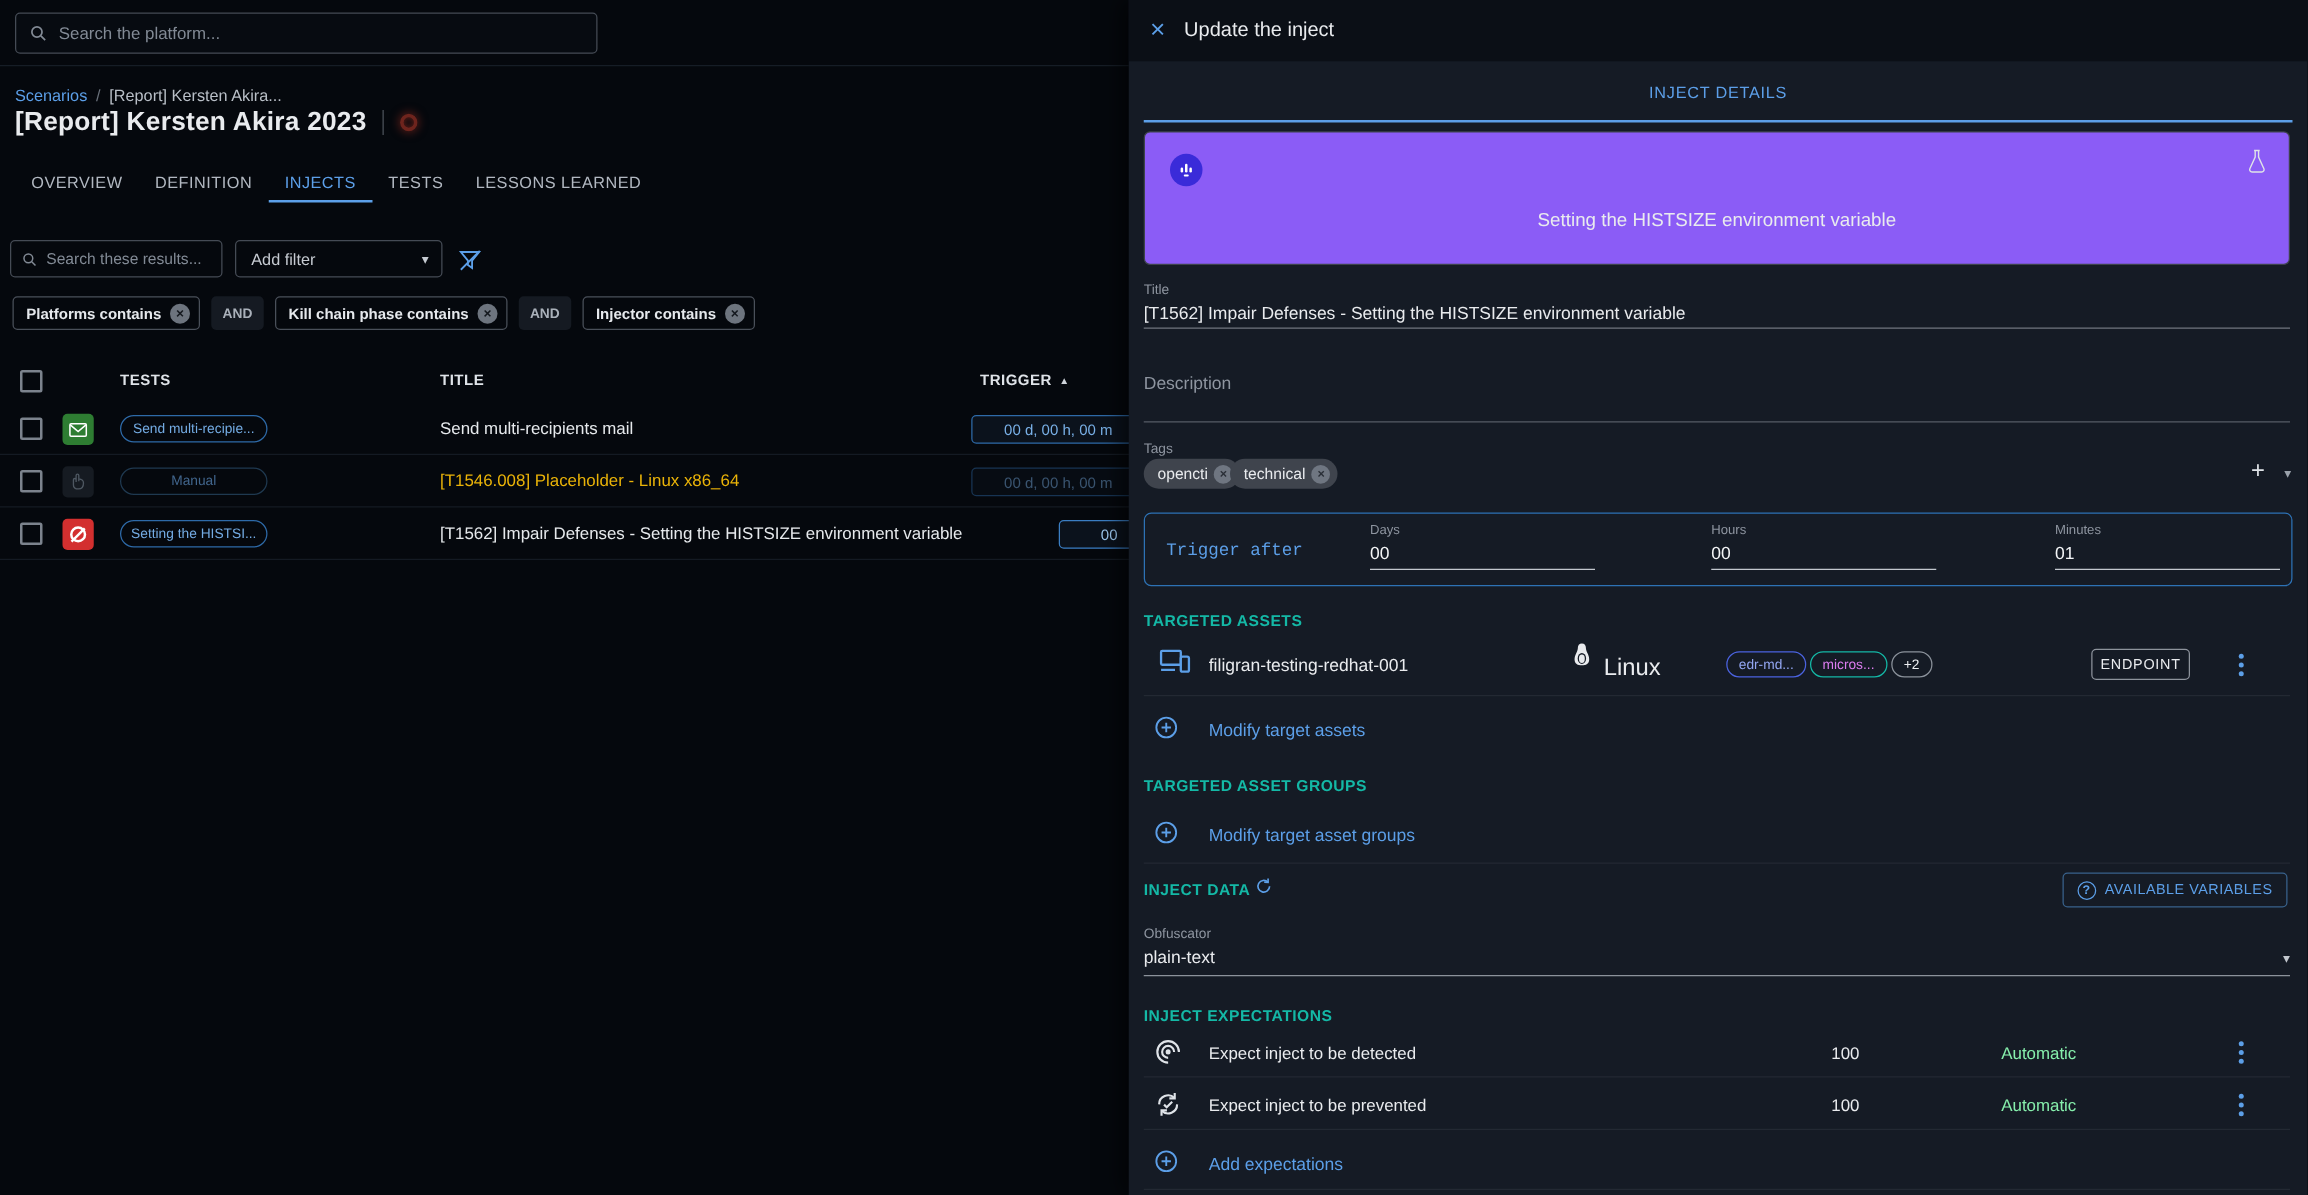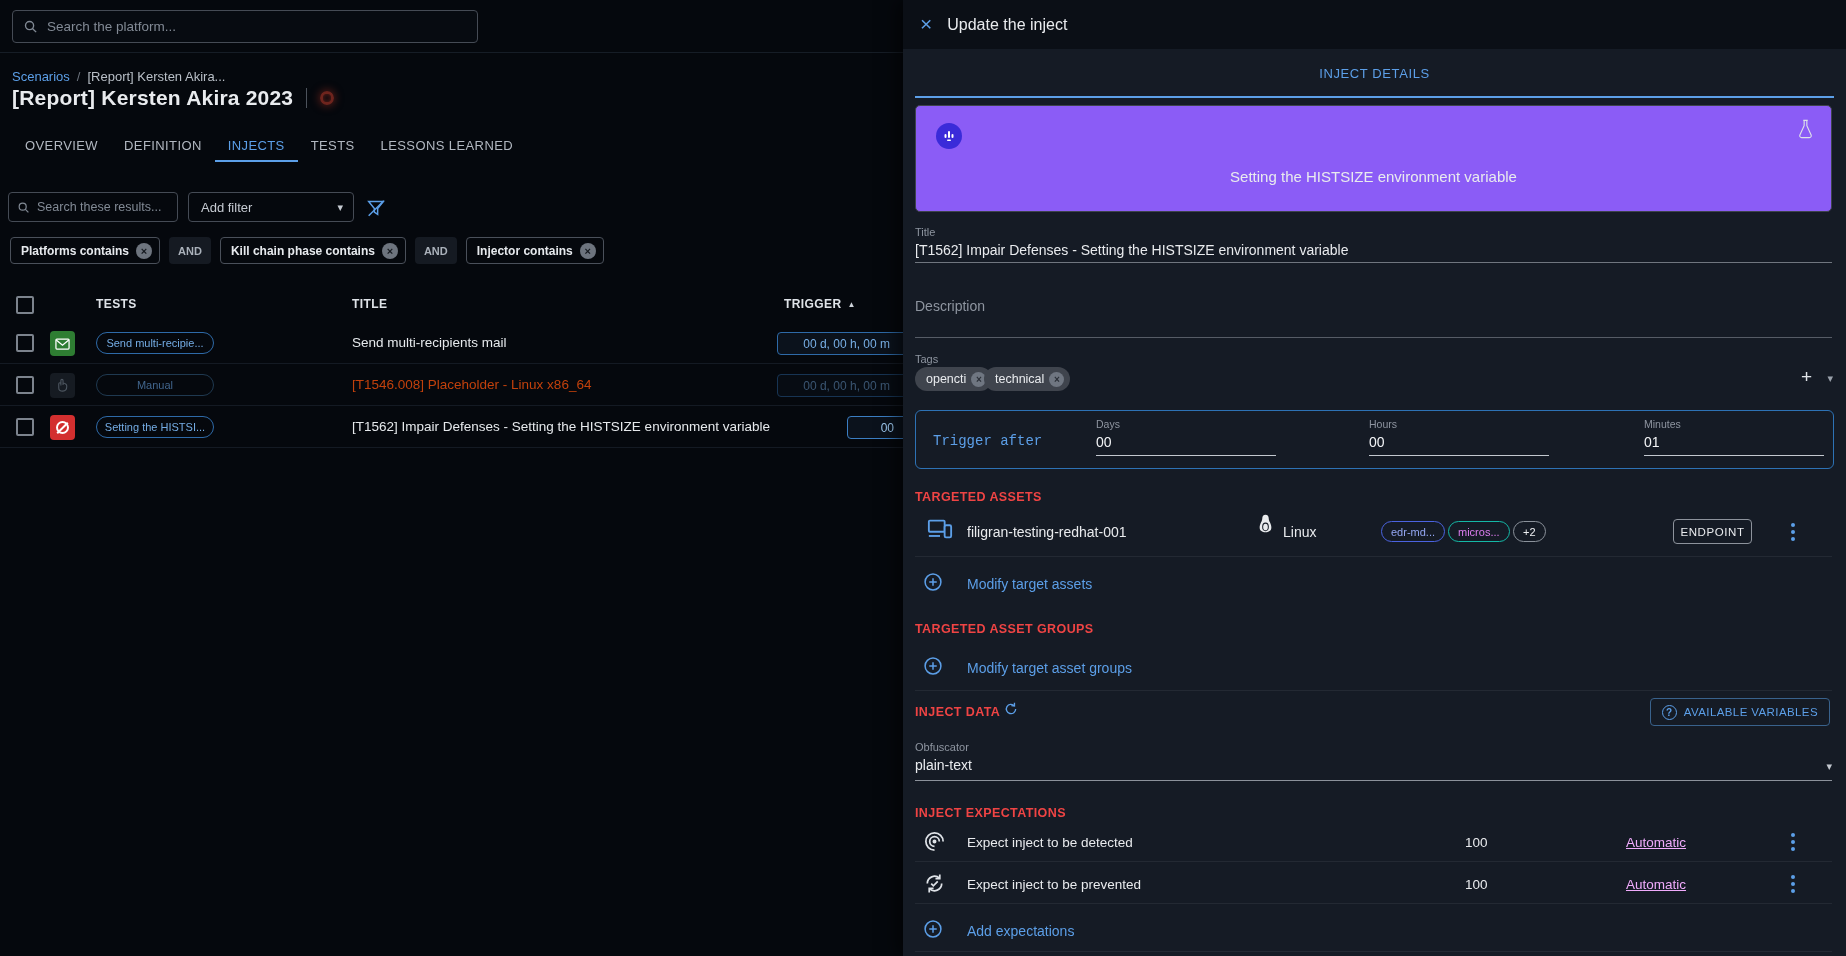--- a/index.html
+++ b/index.html
@@ -75,21 +75,21 @@
   .r2 .ticon { background:#161b22; }
   .r3 .ticon { background:#d32f2f; }
   .ring { position:relative; width:13px; height:13px; border:2.2px solid #fff; border-radius:50%; display:block; }
   .ring::after { content:""; position:absolute; left:-3px; top:4px; width:15px; height:2px;
     background:#fff; transform:rotate(-45deg); }
   .tchip { position:absolute; left:96px; top:10px; width:118px; height:22px; border:1px solid #2e6aa8;
     border-radius:11px; color:#74ace4; font-size:11px; display:flex; align-items:center;
     justify-content:center; cursor:pointer; white-space:nowrap; }
   .r2 .tchip { border-color:#1f3950; color:#41658c; }
   .rtitle { position:absolute; left:352px; top:13px; font-size:13.5px; color:#e6e9ec; white-space:nowrap; }
-  .r2 .rtitle { color:#c2410c; }
+  .r2 .rtitle { color:#eab308; }
   .trigchip { position:absolute; left:777px; top:10px; width:130px; height:23px; border:1px solid #2e6aa8;
     border-radius:4px; background:#0b121c; color:#79b0e7; font-size:12px; display:flex;
     align-items:center; justify-content:flex-end; padding-right:16px; }
   .r2 .trigchip { opacity:.45; }
   .r3 .trigchip { left:847px; width:70px; padding-right:22px; border-color:#3b7ec3; color:#9ec9f0; }
 
   
   .drawer { position:absolute; left:903px; top:0; width:943px; height:956px; background:#151b25;
     box-shadow:-7px 0 16px rgba(0,0,0,.55); }
   .d-header { position:absolute; left:0; top:0; width:100%; height:49px; background:#0b0f16;
@@ -126,26 +126,26 @@
   .trigger-box { position:absolute; left:12px; top:410px; width:919px; height:59px;
     border:1px solid #2d72b5; border-radius:6px; }
   .trig-label { position:absolute; left:17px; top:22px; font-size:14px; color:#5c9fe8;
     font-family:"Liberation Mono","DejaVu Sans Mono",monospace; }
   .tf { position:absolute; top:0; width:180px; height:100%; }
   .tf-days { left:180px; } .tf-hours { left:453px; } .tf-minutes { left:728px; }
   .tf .lab { position:absolute; top:7px; font-size:10.5px; color:#8e95a0; }
   .tf .val { position:absolute; top:23px; font-size:14px; color:#f3f5f7; }
   .tf .ul { position:absolute; top:44px; left:0; width:180px; height:1px; background:#c3c8cf; }
 
-  .sec-label { position:absolute; left:12px; font-size:12.5px; font-weight:700; color:#ef4444; letter-spacing:.4px; }
+  .sec-label { position:absolute; left:12px; font-size:12.5px; font-weight:700; color:#14b8a6; letter-spacing:.4px; }
 
   .asset-icon { position:absolute; left:24px; top:518px; }
   .asset-name { position:absolute; left:64px; top:524px; font-size:14px; }
   .penguin { position:absolute; left:355px; top:514px; }
-  .platform-name { position:absolute; left:380px; top:524px; font-size:14px; }
+  .platform-name { position:absolute; left:380px; top:524px; font-size:19px; }
   .achip { position:absolute; top:521px; height:21px; border-radius:10.5px; font-size:11px;
     display:flex; align-items:center; justify-content:center; padding:0 9px; cursor:pointer; white-space:nowrap; }
   .achip1 { left:478px; border:1px solid #4b63e0; color:#93a6f2; }
   .achip2 { left:545px; border:1px solid #14b8a6; color:#dd7df0; }
   .achip3 { left:610px; border:1px solid #8b929b; color:#eef0f3; }
   .endpoint-chip { position:absolute; left:770px; top:519px; width:79px; height:25px;
     border:1px solid #8d939c; border-radius:4px; font-size:11.5px; letter-spacing:.6px; color:#e9ebee;
     display:flex; align-items:center; justify-content:center; cursor:pointer; }
   .kebab { position:absolute; width:20px; display:flex; flex-direction:column; gap:3px;
     align-items:center; cursor:pointer; }
@@ -162,21 +162,21 @@
     border-radius:4px; display:flex; align-items:center; gap:7px; padding:0 11px;
     color:#5c9fe8; font-size:11.5px; letter-spacing:.4px; cursor:pointer; }
   .qmark { width:15px; height:15px; border:1.5px solid #5c9fe8; border-radius:50%; font-size:10px;
     display:flex; align-items:center; justify-content:center; color:#5c9fe8; font-weight:700; }
 
   .obf-caret { position:absolute; right:14px; top:760px; font-size:11px; color:#c3c8cf; cursor:pointer; }
 
   .exp-icon { position:absolute; left:20px; }
   .exp-label { position:absolute; left:64px; font-size:13.5px; color:#e9ebee; }
   .exp-score { position:absolute; left:562px; font-size:13.5px; color:#e9ebee; }
-  .exp-mode  { position:absolute; left:723px; font-size:13.5px; color:#f0abfc;text-decoration:underline; }
+  .exp-mode  { position:absolute; left:698px; font-size:13.5px; color:#86efac; }
 </style>
 </head>
 <body>
 
 <div class="app">
 
   <div>
 
     <div class="topbar-search">
       <svg width="15" height="15" viewBox="0 0 24 24" fill="none" stroke="#828a95" stroke-width="2.2">

